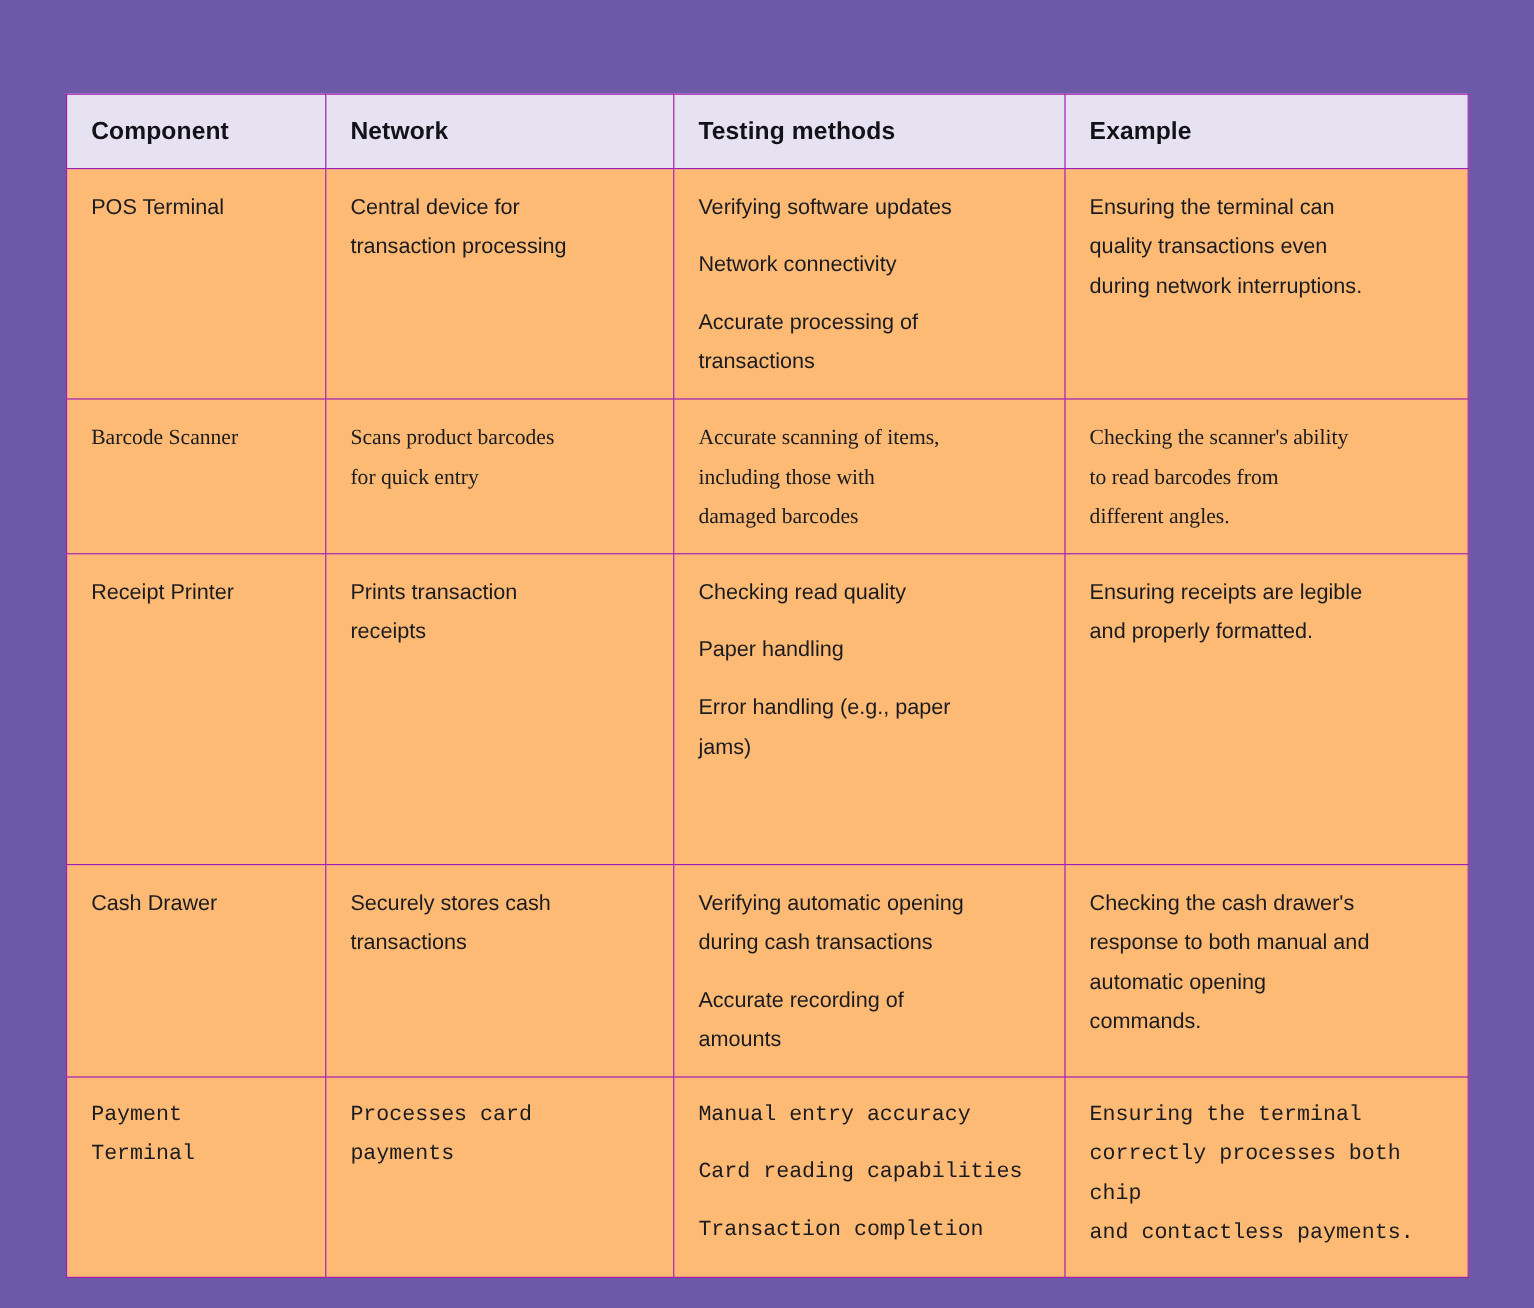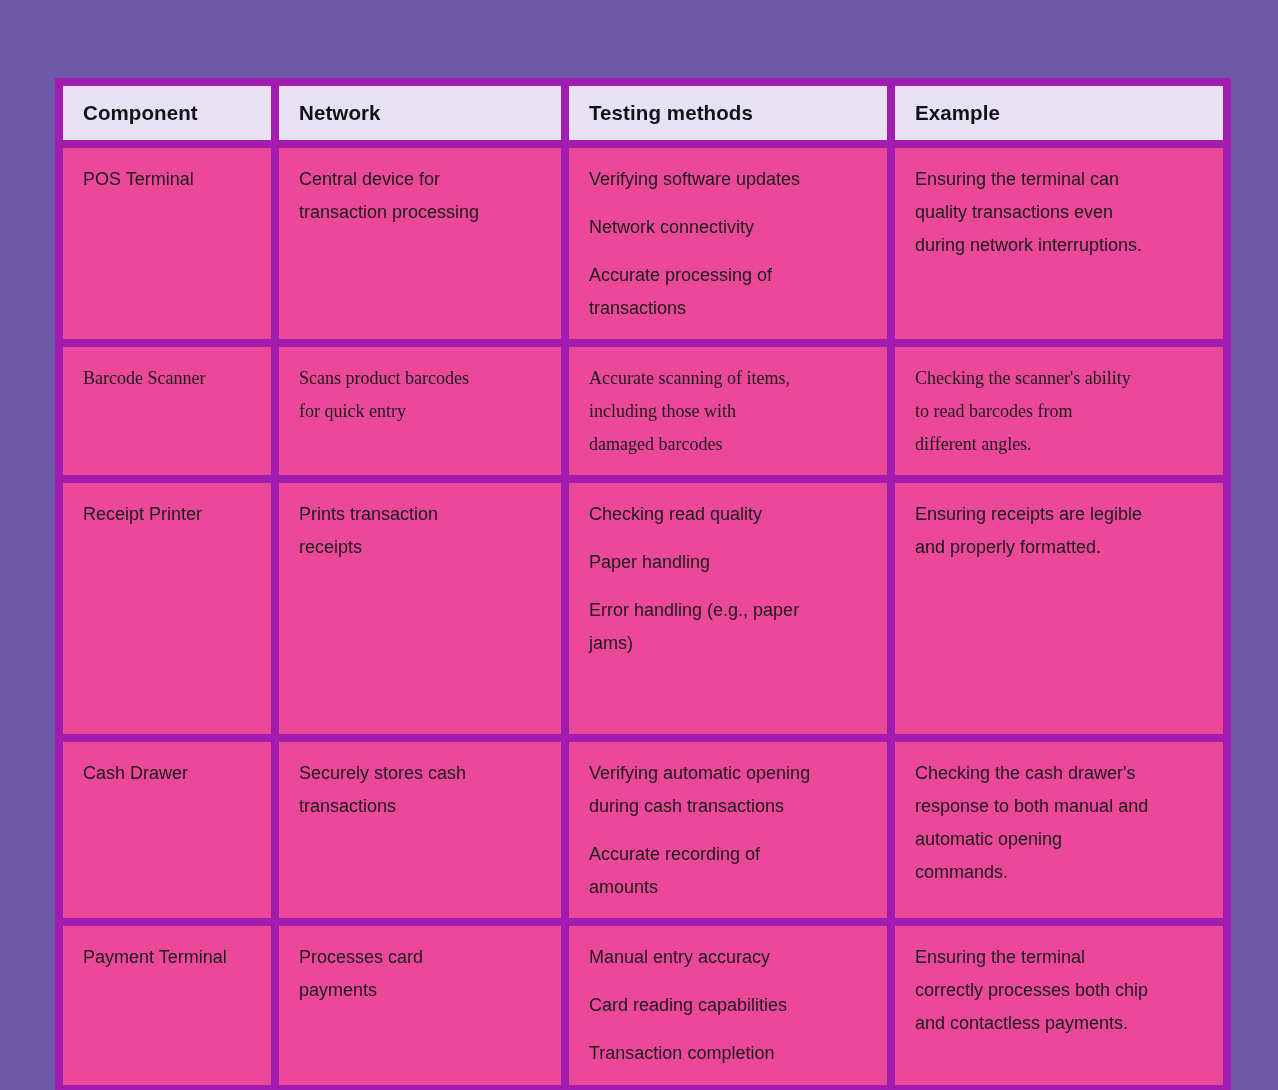--- a/index.html
+++ b/index.html
@@ -12,52 +12,52 @@
   .table-wrap { position: absolute; left: 55px; top: 78px; }
 
   table.pos-table {
     border-collapse: collapse;
     width: 1168px;
     table-layout: fixed;
     background: #ffffff;
   }
   table.pos-table th,
   table.pos-table td {
-    border: 8px solid #a21caf;
+    border: 1px solid #a21caf;
     vertical-align: top;
     text-align: left;
   }
   table.pos-table th {
     background: #e6e2f1;
     height: 62px;
     vertical-align: middle;
     padding: 0 18px 0 20px;
     font-size: 20.5px;
     font-weight: 700;
     color: #121218;
     letter-spacing: 0.1px;
   }
   table.pos-table td {
-    background: #ec4899;
+    background: #fdba74;
     padding: 15px 24px 14px 20px;
     font-size: 18px;
     color: #1b1b1f;
   }
   td p {
     line-height: 33px;
     margin: 0 0 15px 0;
     white-space: pre-line;
   }
   td p:last-child { margin-bottom: 0; }
 
   tr.r1 { height: 190px; }
   tr.r2 { height: 103px; font-family: Liberation Serif, serif; }
   tr.r3 { height: 259px; }
   tr.r4 { height: 135px; }
-  tr.r5 { height: 167px; }
+  tr.r5 { height: 167px; font-family: Liberation Mono, monospace; }
 </style>
 </head>
 <body>
 
 <div class="table-wrap">
   <table class="pos-table">
     <colgroup>
       <col style="width:216px">
       <col style="width:290px">
       <col style="width:326px">

